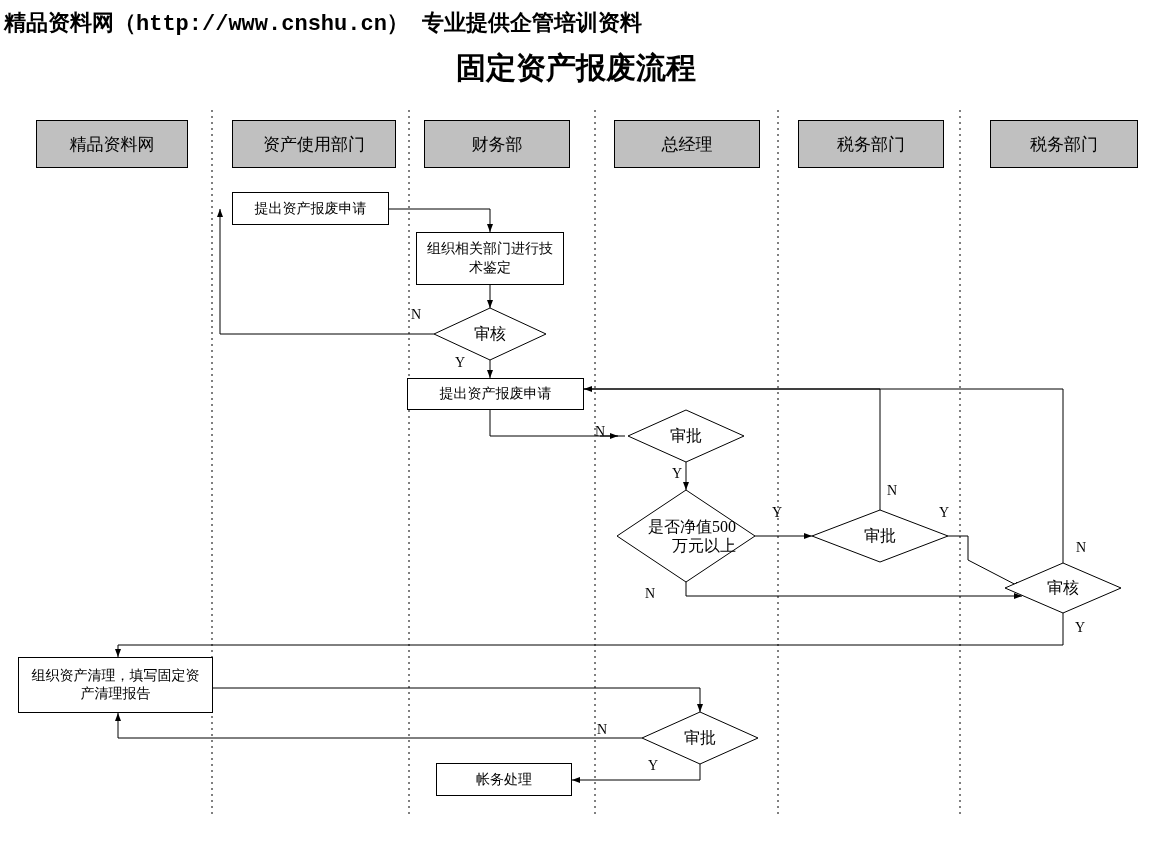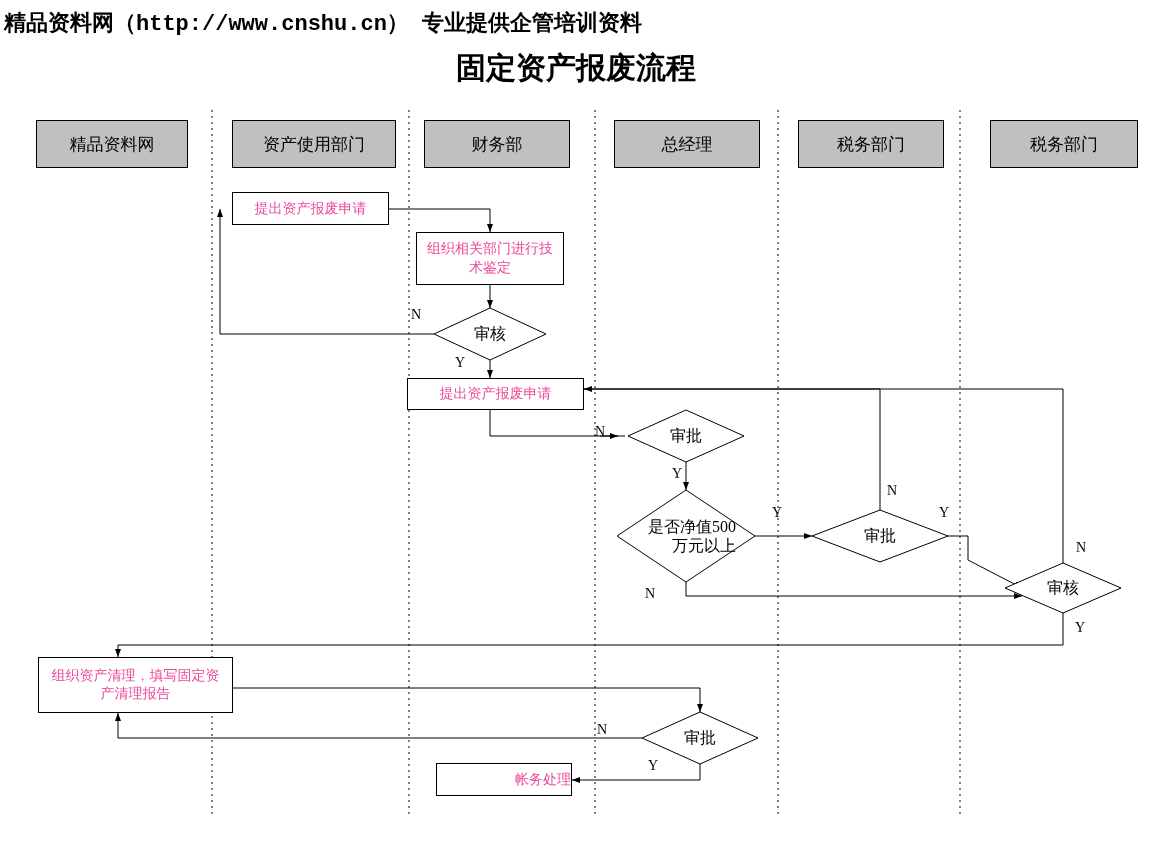--- a/index.html
+++ b/index.html
@@ -23,21 +23,21 @@
   .lane-head{
     position:absolute;box-sizing:border-box;
     border:1px solid #000;background:#c0c0c0;
     display:flex;align-items:center;justify-content:center;
     font-size:17px;color:#000;height:48px;
   }
   .node{
     position:absolute;box-sizing:border-box;
     border:1px solid #000;background:#ffffff;
     display:flex;align-items:center;justify-content:center;
-    text-align:center;font-size:14px;color:#ec4899;line-height:1.25;
+    text-align:center;font-size:14px;color:#000000;line-height:1.25;
   }
   .node.two-line{line-height:1.3;}
   .dlabel{
     position:absolute;font-size:14px;color:#000;
     pointer-events:none;
   }
   .diamond-text{
     position:absolute;display:flex;align-items:center;justify-content:center;
     text-align:center;font-size:16px;color:#000;line-height:1.2;
     pointer-events:none;
@@ -134,25 +134,25 @@
   </div>
 
   <div class="node two-line" style="left:416px;top:232px;width:148px;height:53px;padding:0 6px;">
     <span>组织相关部门进行技术鉴定</span>
   </div>
 
   <div class="node" style="left:407px;top:378px;width:177px;height:32px;">
     <span>提出资产报废申请</span>
   </div>
 
-  <div class="node two-line" style="left:18px;top:657px;width:195px;height:56px;padding:0 6px;margin-left:20px;">
+  <div class="node two-line" style="left:18px;top:657px;width:195px;height:56px;padding:0 6px;">
     <span>组织资产清理，填写固定资产清理报告</span>
   </div>
 
-  <div class="node" style="left:436px;top:763px;width:136px;height:33px;justify-content:flex-end;">
+  <div class="node" style="left:436px;top:763px;width:136px;height:33px;">
     <span>帐务处理</span>
   </div>
 
   <div class="diamond-text" style="left:450px;top:322px;width:80px;height:24px;">
     <span>审核</span>
   </div>
   <div class="diamond-text" style="left:646px;top:424px;width:80px;height:24px;">
     <span>审批</span>
   </div>
   <div class="diamond-text" style="left:636px;top:500px;width:100px;height:72px;text-align:right;">

